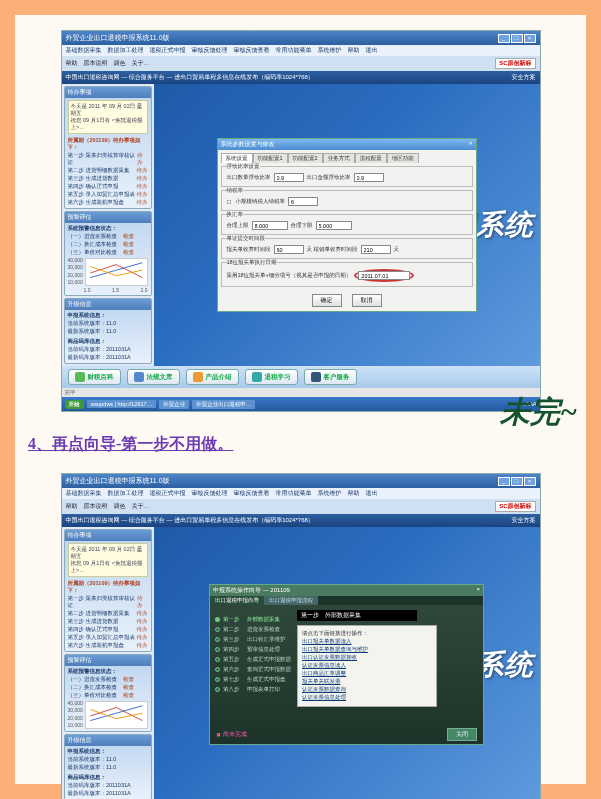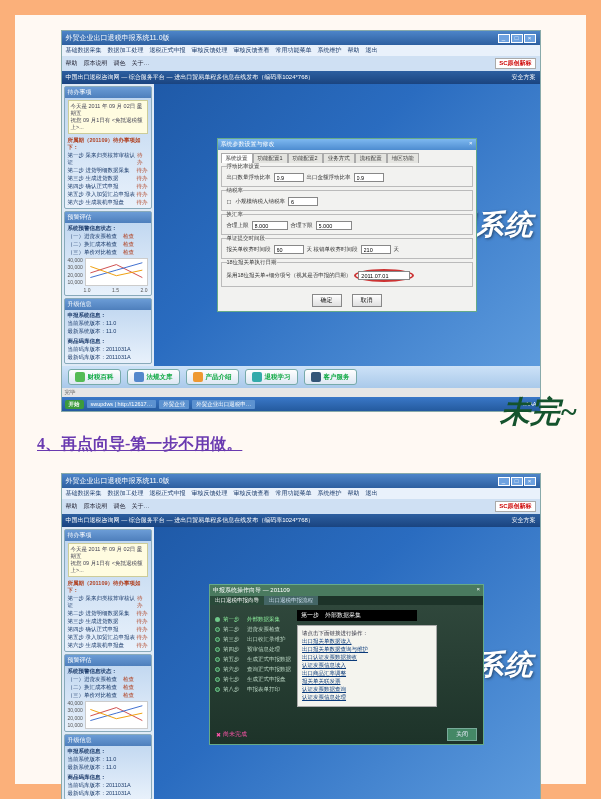--- a/index.html
+++ b/index.html
@@ -231,21 +231,21 @@
     color: #fff;
   }
   .taskbar .start { background: #3c9a3c; border-radius: 2px; padding: 1px 4px; font-weight: bold; }
   .taskbar .task { background: #5c92d0; padding: 1px 4px; border-radius: 1px; }
   .taskbar .tray { margin-left: auto; display: flex; gap: 2px; align-items: center; }
   .step-text {
     color: #6a3ab0;
     font-size: 16px;
     font-weight: bold;
     text-decoration: underline;
-    margin: 4px 0 0 12px;
+    margin: 4px 0 0 3px;
     font-family: "KaiTi","楷体",serif;
   }
   .unfinished {
     position: absolute;
     right: 24px;
     top: 392px;
     color: #14532d;
     font-size: 30px;
     font-weight: bold;
     font-family: "KaiTi","楷体",serif;

